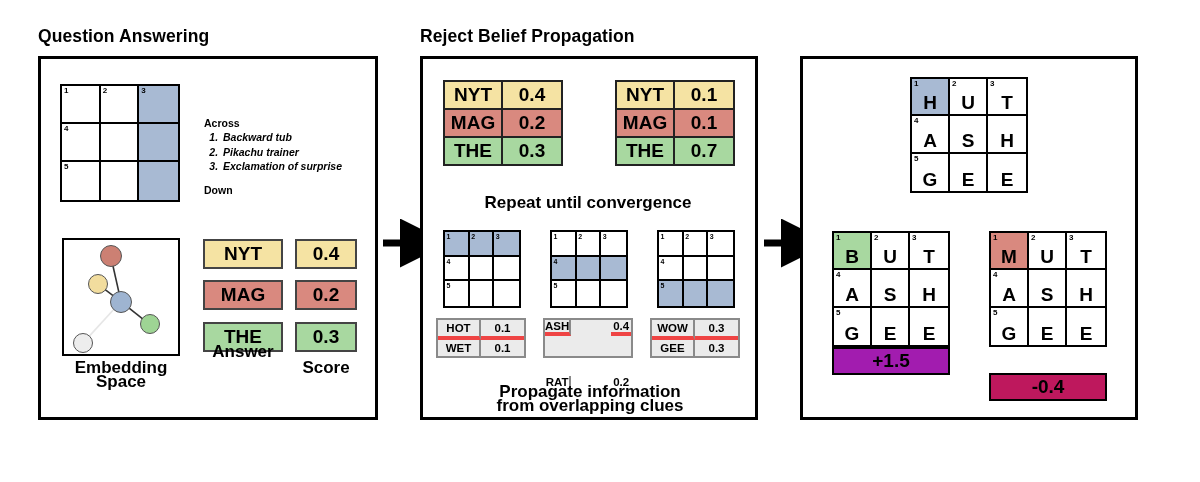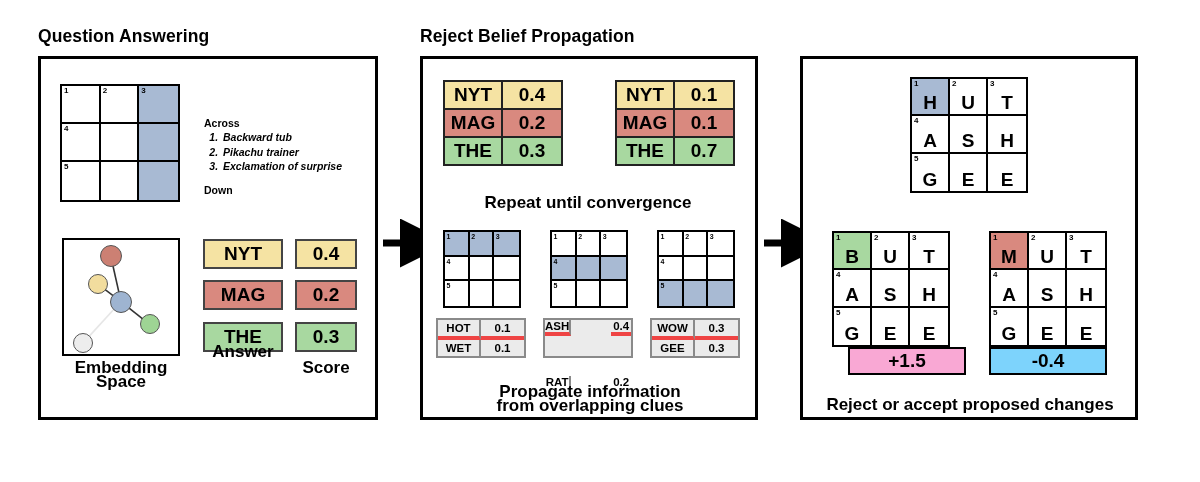--- a/index.html
+++ b/index.html
@@ -39,22 +39,22 @@
   .btable .row-green{background:#a8d8a0;}
 
   
   .wtable{position:absolute;box-sizing:border-box;border:2px solid #8a8a8a;display:grid;grid-template-columns:1fr 1fr;background:#ebebeb;}
   .wtable .wc{box-sizing:border-box;display:flex;align-items:center;justify-content:center;font-weight:bold;font-size:11.5px;border-right:2px solid #8a8a8a;border-bottom:4px solid #ef4444;}
   .wtable .wc.c2{border-right:none;}
   .wtable .wc.lastrow{border-bottom:none;}
 
   
   .scorebar{position:absolute;box-sizing:border-box;border:2px solid #000;display:flex;align-items:center;justify-content:center;font-weight:bold;font-size:19px;}
-  .scorebar.green{background:#f9a8d4;margin-left:16px;}
-  .scorebar.red{background:#7dd3fc;}
+  .scorebar.green{background:#a21caf;}
+  .scorebar.red{background:#be185d;margin-top:26px;}
 
   
   .clues{position:absolute;font-size:10.5px;font-weight:bold;line-height:14.4px;}
   .clues .hdr{font-weight:bold;}
   .clues ol{margin:0;padding-left:17px;}
   .clues li{padding-left:2px;font-style:italic;}
   .clues .gap{height:9px;}
 
   
   .embox{position:absolute;border:2.5px solid #000;background:#fff;box-sizing:border-box;}
@@ -366,15 +366,14 @@
       </div>
       <div class="cell lastrow">
         <span class="ltr">E</span>
       </div>
       <div class="cell lastcol lastrow">
         <span class="ltr">E</span>
       </div>
     </div>
   <div class="scorebar red" style="left:989px;top:347px;width:118px;height:28px;">-0.4</div>
 
-  <div class="caption" style="left:810px;top:398px;width:320px;">Reject or accept proposed changes</div>
 
 </div>
 
 </body></html>

